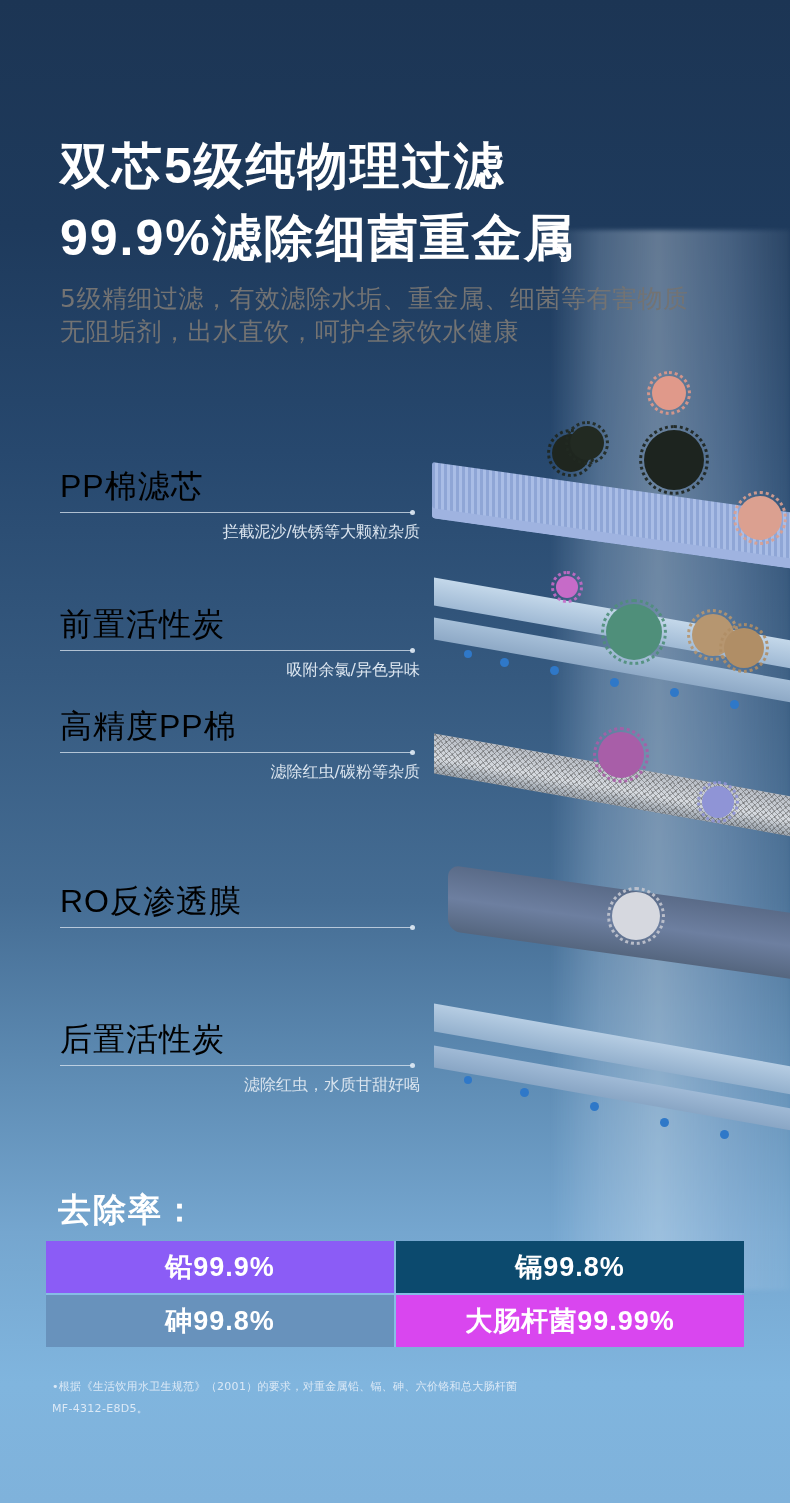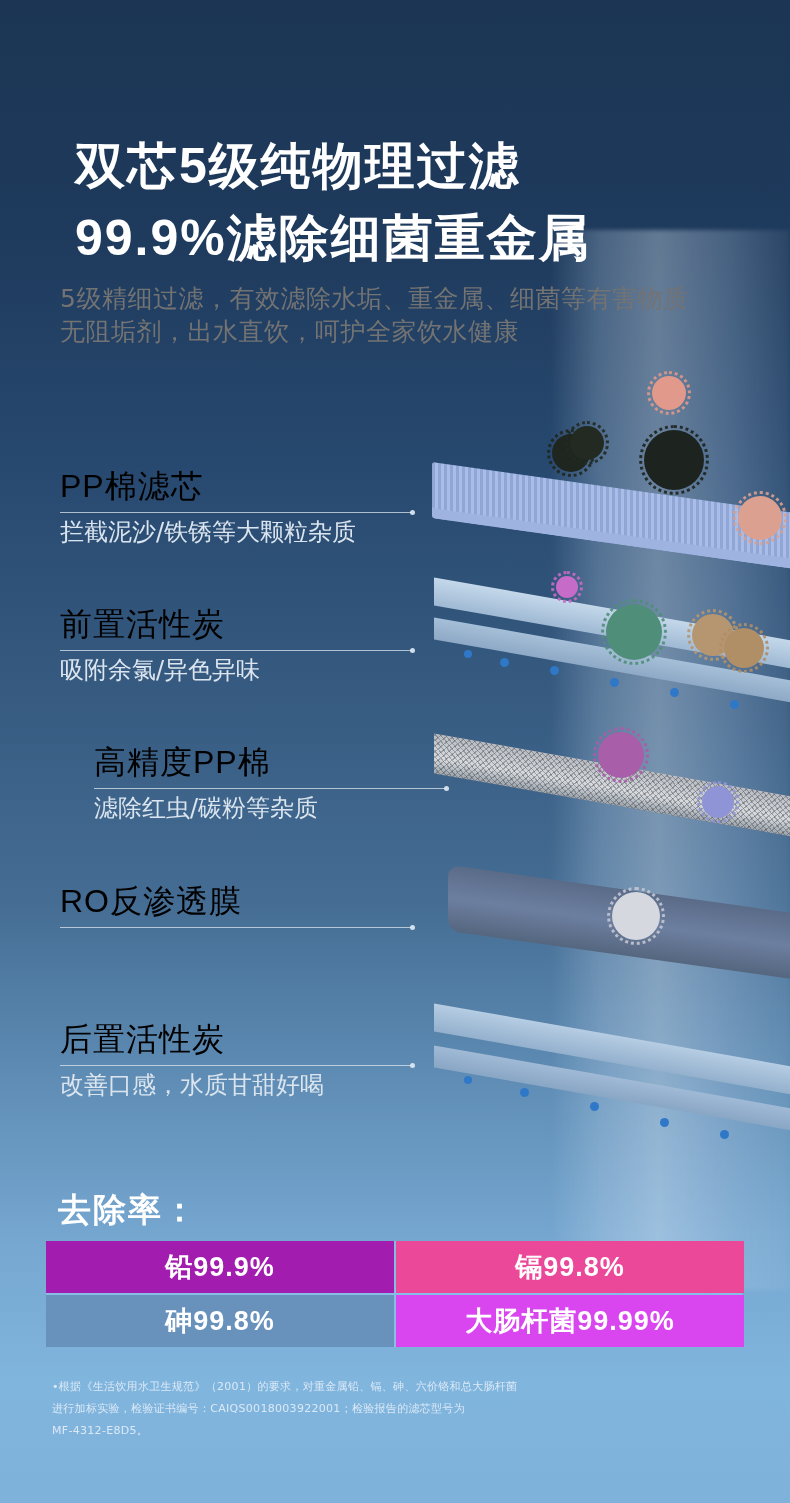--- a/index.html
+++ b/index.html
@@ -75,58 +75,57 @@
     content: ""; position: absolute; inset: -5px; border-radius: 50%;
     border: 3px dotted currentColor; opacity: 0.9;
   }
 
   
   .headline { position: absolute; left: 60px; top: 130px; width: 640px; }
   .headline .line {
     font-family: "Liberation Sans", "DejaVu Sans", sans-serif;
     font-weight: bold; font-size: 50px; line-height: 72px; letter-spacing: 2px;
     color: #ffffff;
-    margin-left: 15px;
   }
   .subtitle { position: absolute; left: 60px; top: 282px; width: 640px; }
   .subtitle .sline { font-size: 25px; line-height: 33px; color: #737373; letter-spacing: 0.5px; }
 
   
   .stage { position: absolute; left: 60px; width: 360px; }
   .stage .title {
     font-family: "Liberation Sans", "DejaVu Sans", sans-serif;
     font-size: 32px; line-height: 44px; font-weight: normal; color: #000000; letter-spacing: 1px;
   }
   .stage .rule {
     position: relative; height: 1px; width: 352px; margin-top: 4px;
     background: rgba(220,230,240,0.75);
   }
   .stage .rule::after {
     content: ""; position: absolute; right: -3px; top: -2px; width: 5px; height: 5px; border-radius: 50%;
     background: rgba(225,235,245,0.9);
   }
-  .stage .desc { font-size: 24px; line-height: 32px; color: #dbe5ef; margin-top: 3px; }
+  .stage .desc { font-size: 16px; line-height: 32px; color: #dbe5ef; margin-top: 3px; text-align: right; }
 
   
   .rate-label {
     position: absolute; left: 58px; top: 1188px; font-size: 33px; font-weight: bold; color: #ffffff;
     letter-spacing: 2px;
   }
   .rate-table {
     position: absolute; left: 46px; top: 1241px; width: 696px;
     display: grid; grid-template-columns: 348px 348px; grid-auto-rows: 52px; gap: 2px;
     background: rgba(140,195,235,0.7);
   }
   .cell {
     display: flex; align-items: center; justify-content: center;
     font-family: "Liberation Sans", "DejaVu Sans", sans-serif;
     font-size: 27px; font-weight: bold; color: #ffffff; letter-spacing: 1px;
   }
-  .cell.c1 { background: #a21caf; }
-  .cell.c2 { background: #ec4899; }
+  .cell.c1 { background: #8b5cf6; }
+  .cell.c2 { background: #0c4a6e; }
   .cell.c3 { background: #6892bc; }
   .cell.c4 { background: #d946ef; }
 
   .footnote {
     position: absolute; left: 52px; top: 1376px; width: 700px;
     font-size: 11px; line-height: 22px; color: rgba(235,242,250,0.85); letter-spacing: 0.3px;
   }
 </style>
 </head>
 <body>
@@ -183,40 +182,39 @@
 <div class="stage" style="top:464px;">
   <div class="title">PP棉滤芯</div>
   <div class="rule"></div>
   <div class="desc">拦截泥沙/铁锈等大颗粒杂质</div>
 </div>
 <div class="stage" style="top:602px;">
   <div class="title">前置活性炭</div>
   <div class="rule"></div>
   <div class="desc">吸附余氯/异色异味</div>
 </div>
-<div class="stage" style="top:740px;margin-left:34px;">
+<div class="stage" style="top:704px;">
   <div class="title">高精度PP棉</div>
   <div class="rule"></div>
   <div class="desc">滤除红虫/碳粉等杂质</div>
 </div>
 <div class="stage" style="top:879px;">
   <div class="title">RO反渗透膜</div>
   <div class="rule"></div>
 </div>
 <div class="stage" style="top:1017px;">
   <div class="title">后置活性炭</div>
   <div class="rule"></div>
-  <div class="desc">改善口感，水质甘甜好喝</div>
+  <div class="desc">滤除红虫，水质甘甜好喝</div>
 </div>
 
 <div class="rate-label">去除率：</div>
 <div class="rate-table">
   <div class="cell c1">铅99.9%</div>
   <div class="cell c2">镉99.8%</div>
   <div class="cell c3">砷99.8%</div>
   <div class="cell c4">大肠杆菌99.99%</div>
 </div>
 
 <div class="footnote">
   <div>•根据《生活饮用水卫生规范》（2001）的要求，对重金属铅、镉、砷、六价铬和总大肠杆菌</div>
-  <div>进行加标实验，检验证书编号：CAIQS0018003922001；检验报告的滤芯型号为</div>
   <div>MF-4312-E8D5。</div>
 </div>
 
 </body></html>

